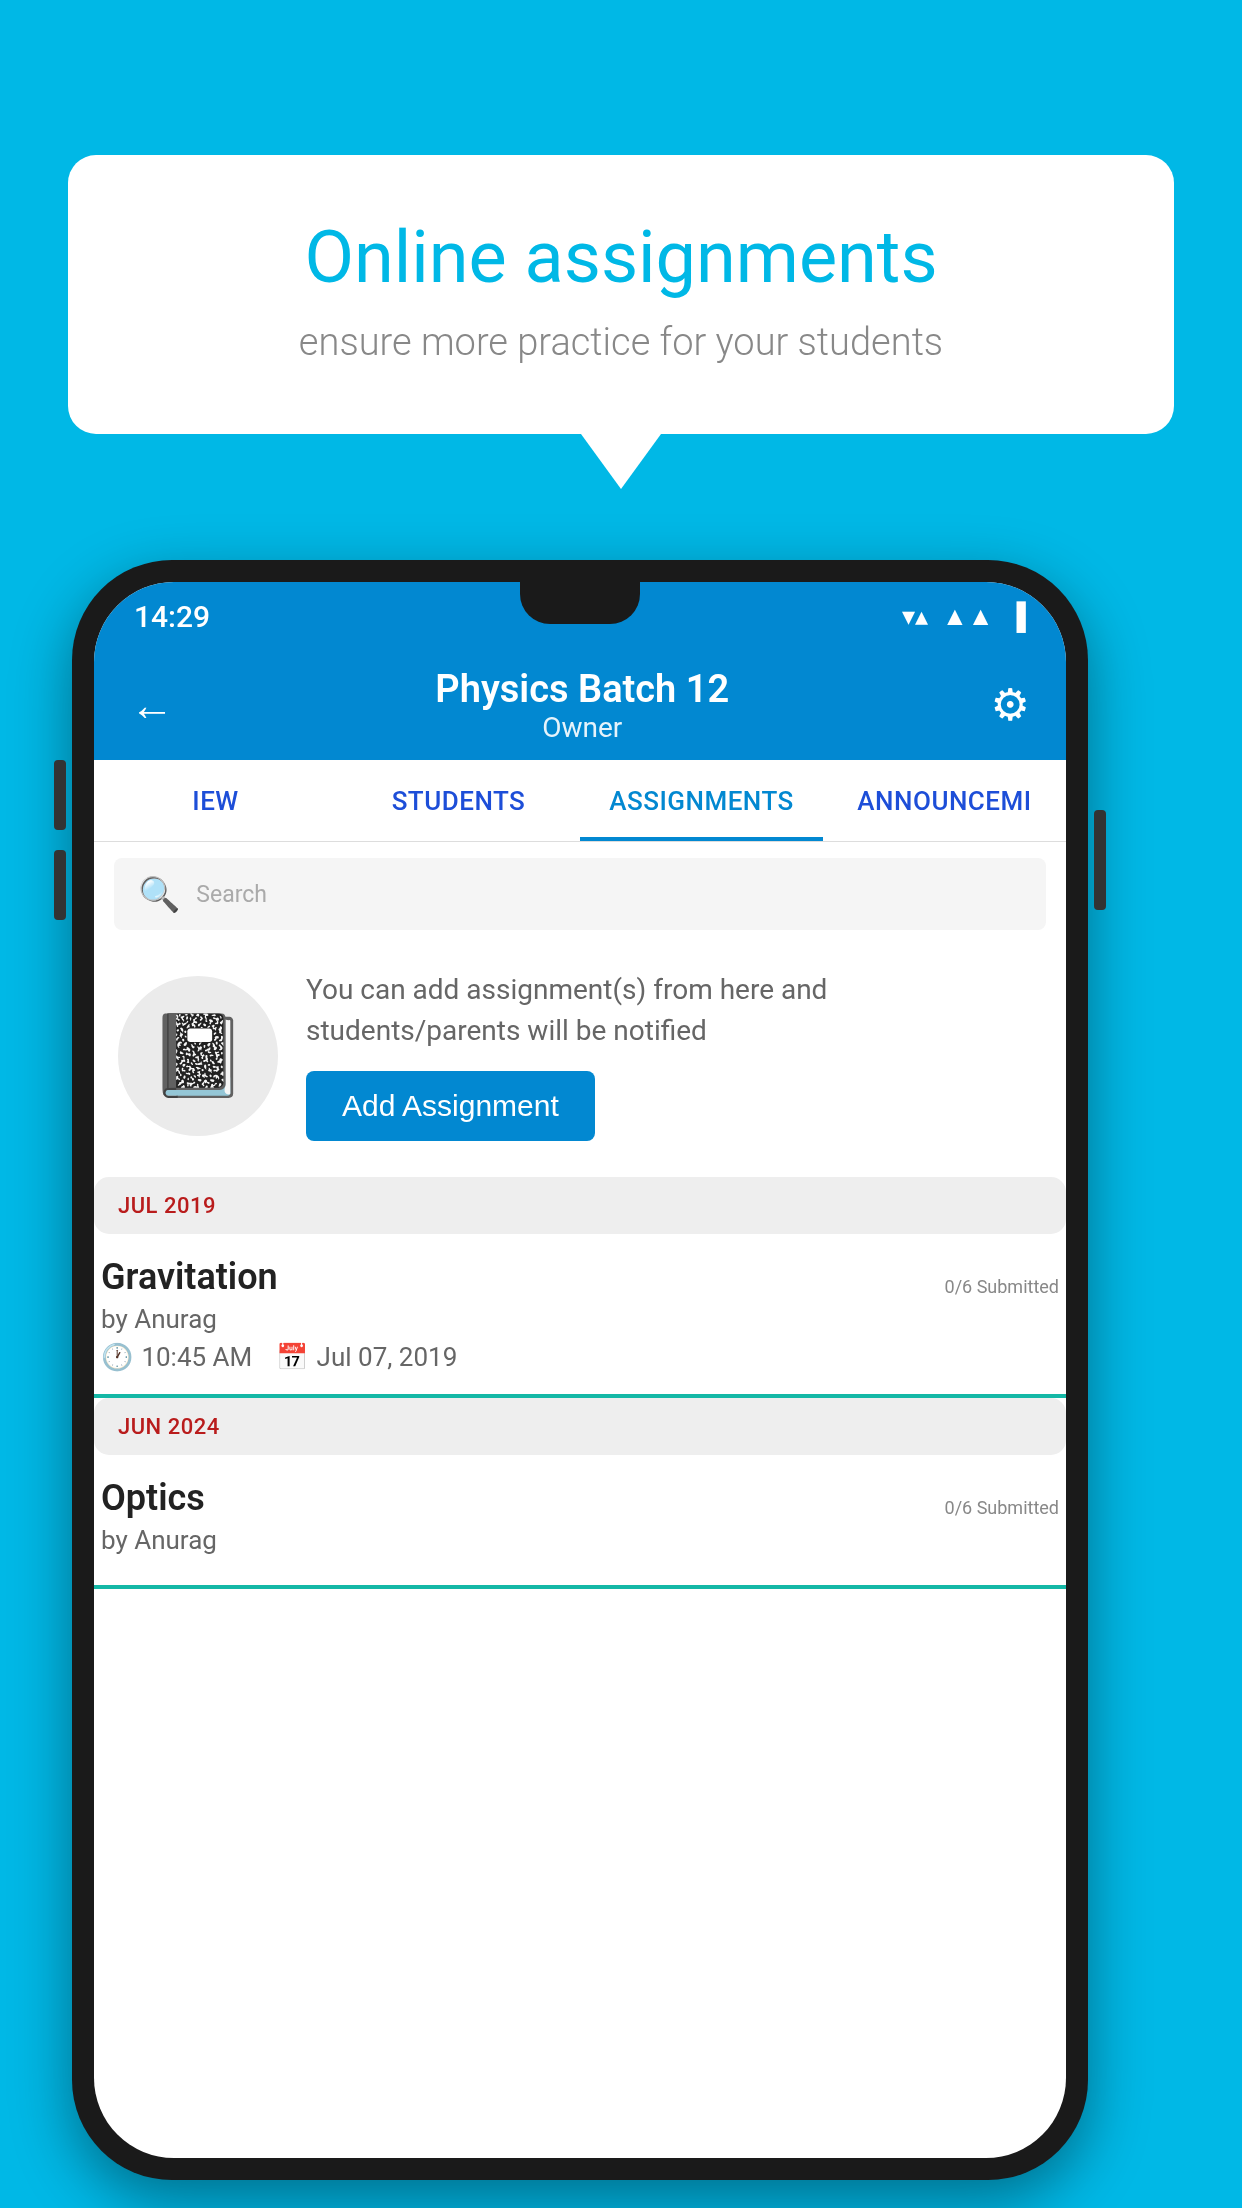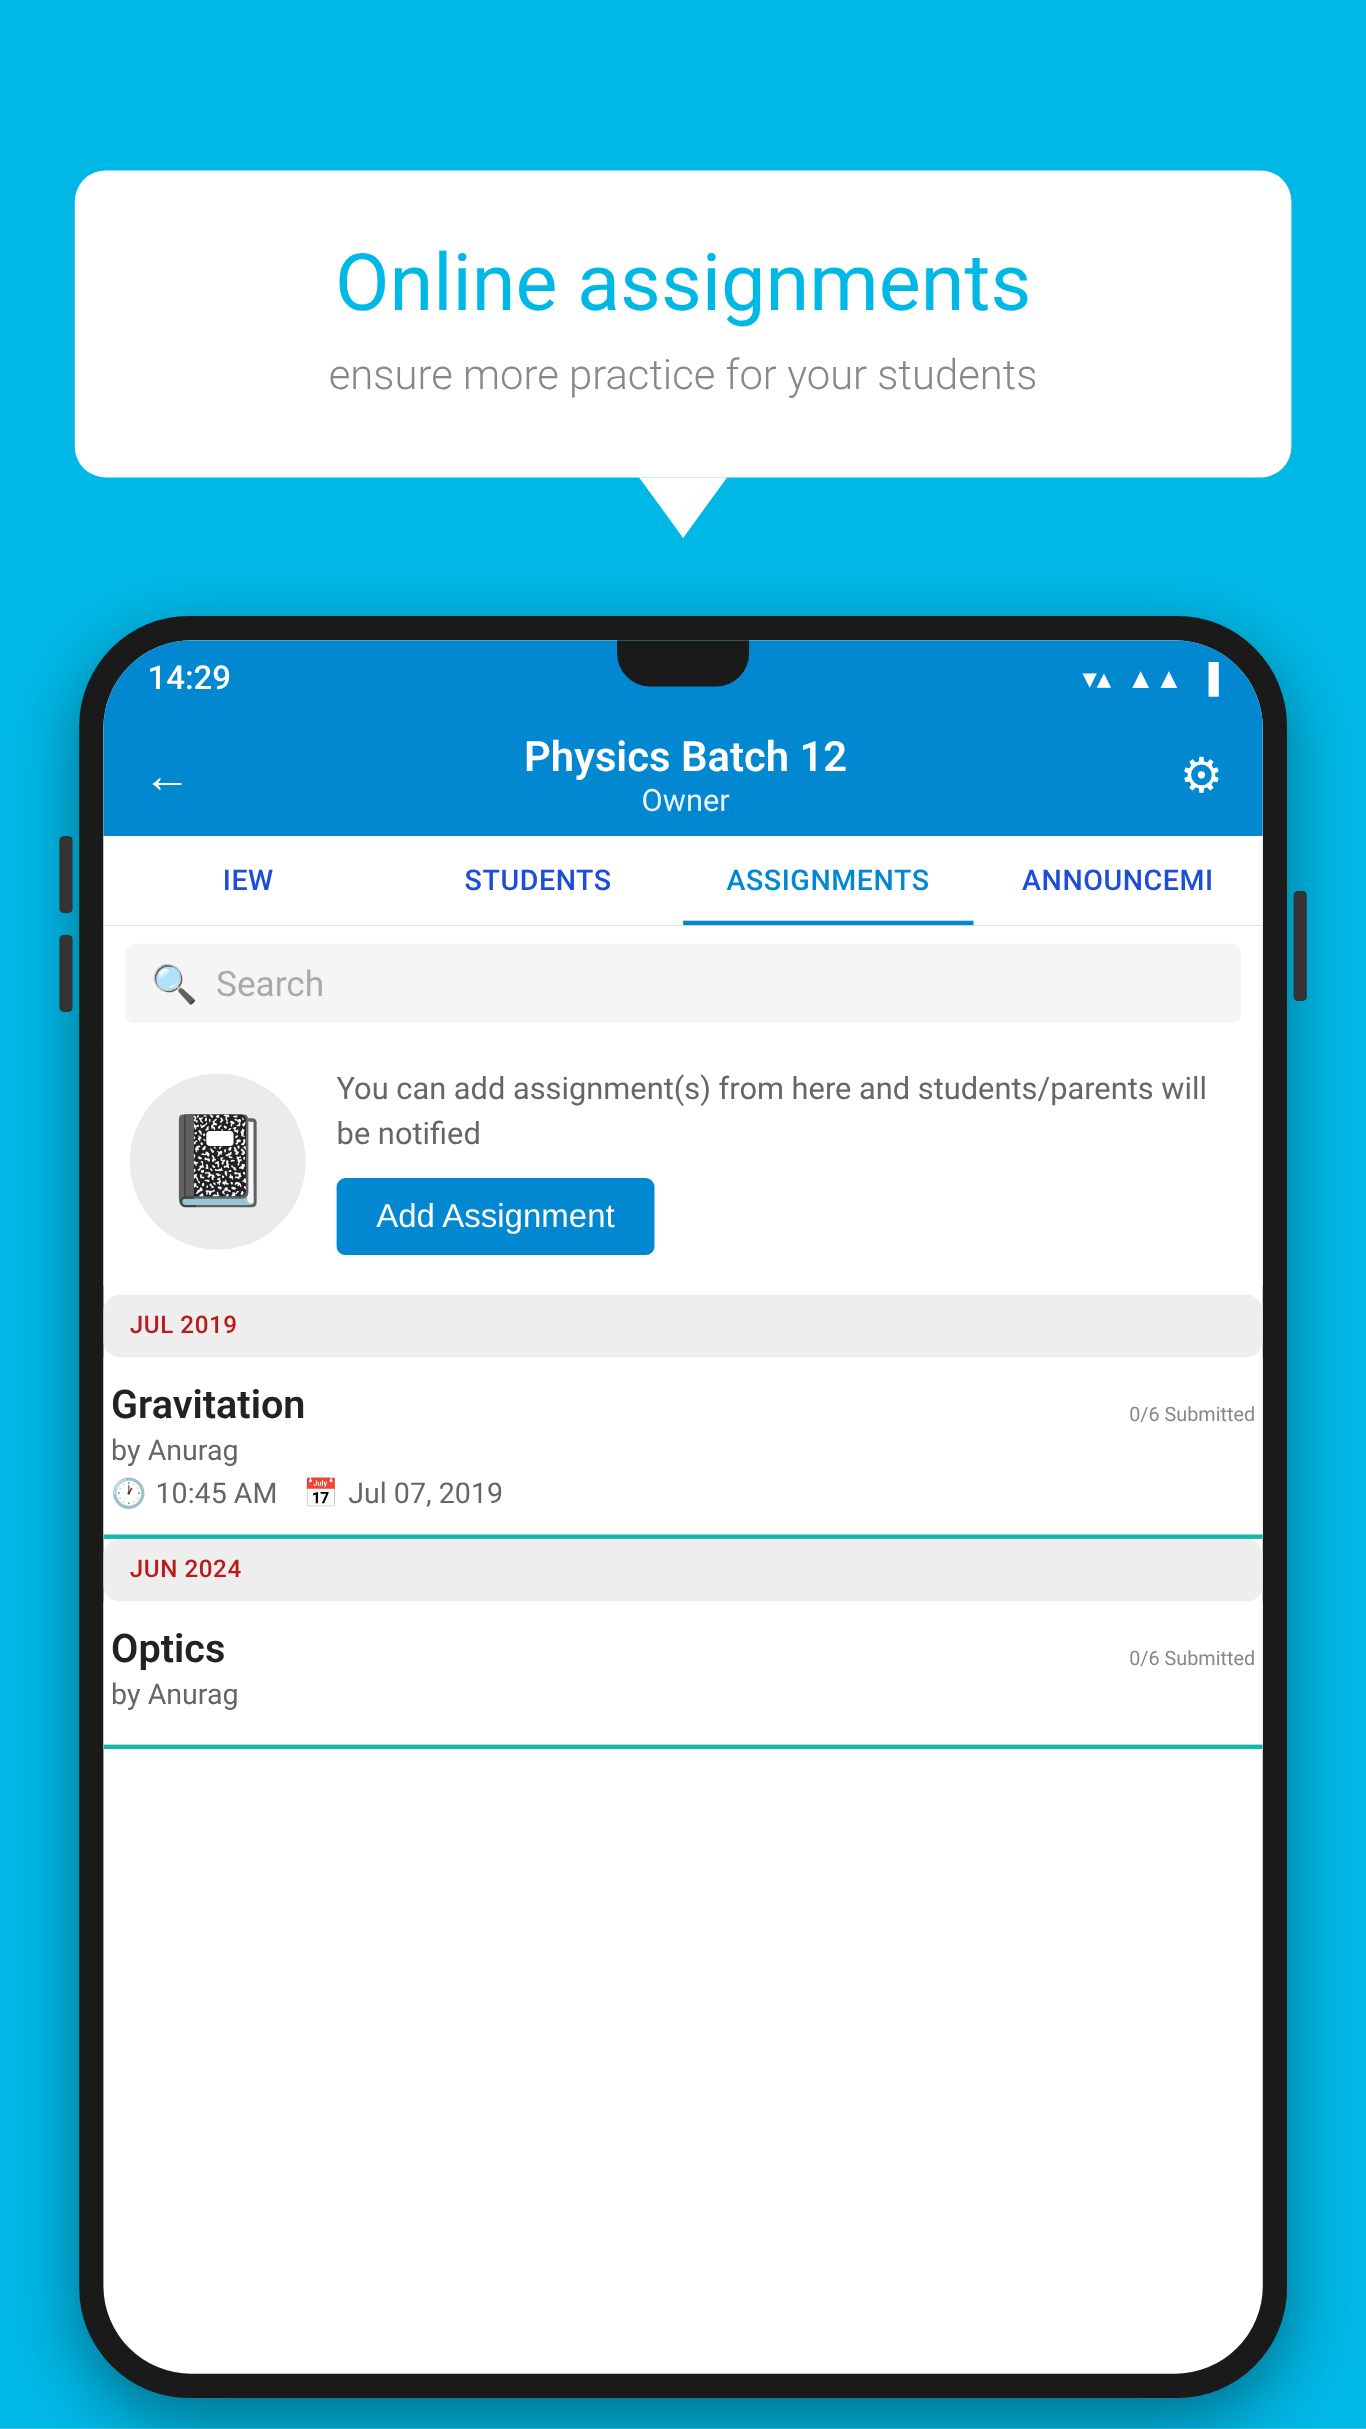--- a/index.html
+++ b/index.html
@@ -44,21 +44,21 @@
       border-right: 40px solid transparent;
       border-top: 55px solid white;
       margin: 0 auto;
     }
 
     
     .phone-frame {
       position: absolute;
       top: 560px;
       left: 72px;
-      width: 1098px;
+      width: 1016px;
       height: 1620px;
       background: #1a1a1a;
       border-radius: 100px;
       padding: 22px;
       box-shadow: 0 20px 60px rgba(0,0,0,0.4);
     }
     .phone-inner {
       width: 100%;
       height: 100%;
       background: white;
@@ -178,21 +178,21 @@
       align-items: center;
       padding: 0 24px;
       gap: 16px;
     }
     .search-icon {
       color: #999;
       font-size: 34px;
     }
     .search-text {
       color: #aaa;
-      font-size: 32px;
+      font-size: 23px;
     }
 
     
     .add-assignment-card {
       background: white;
       margin: 0 0 8px 0;
       padding: 24px 24px 28px 24px;
       display: flex;
       align-items: center;
       gap: 28px;

